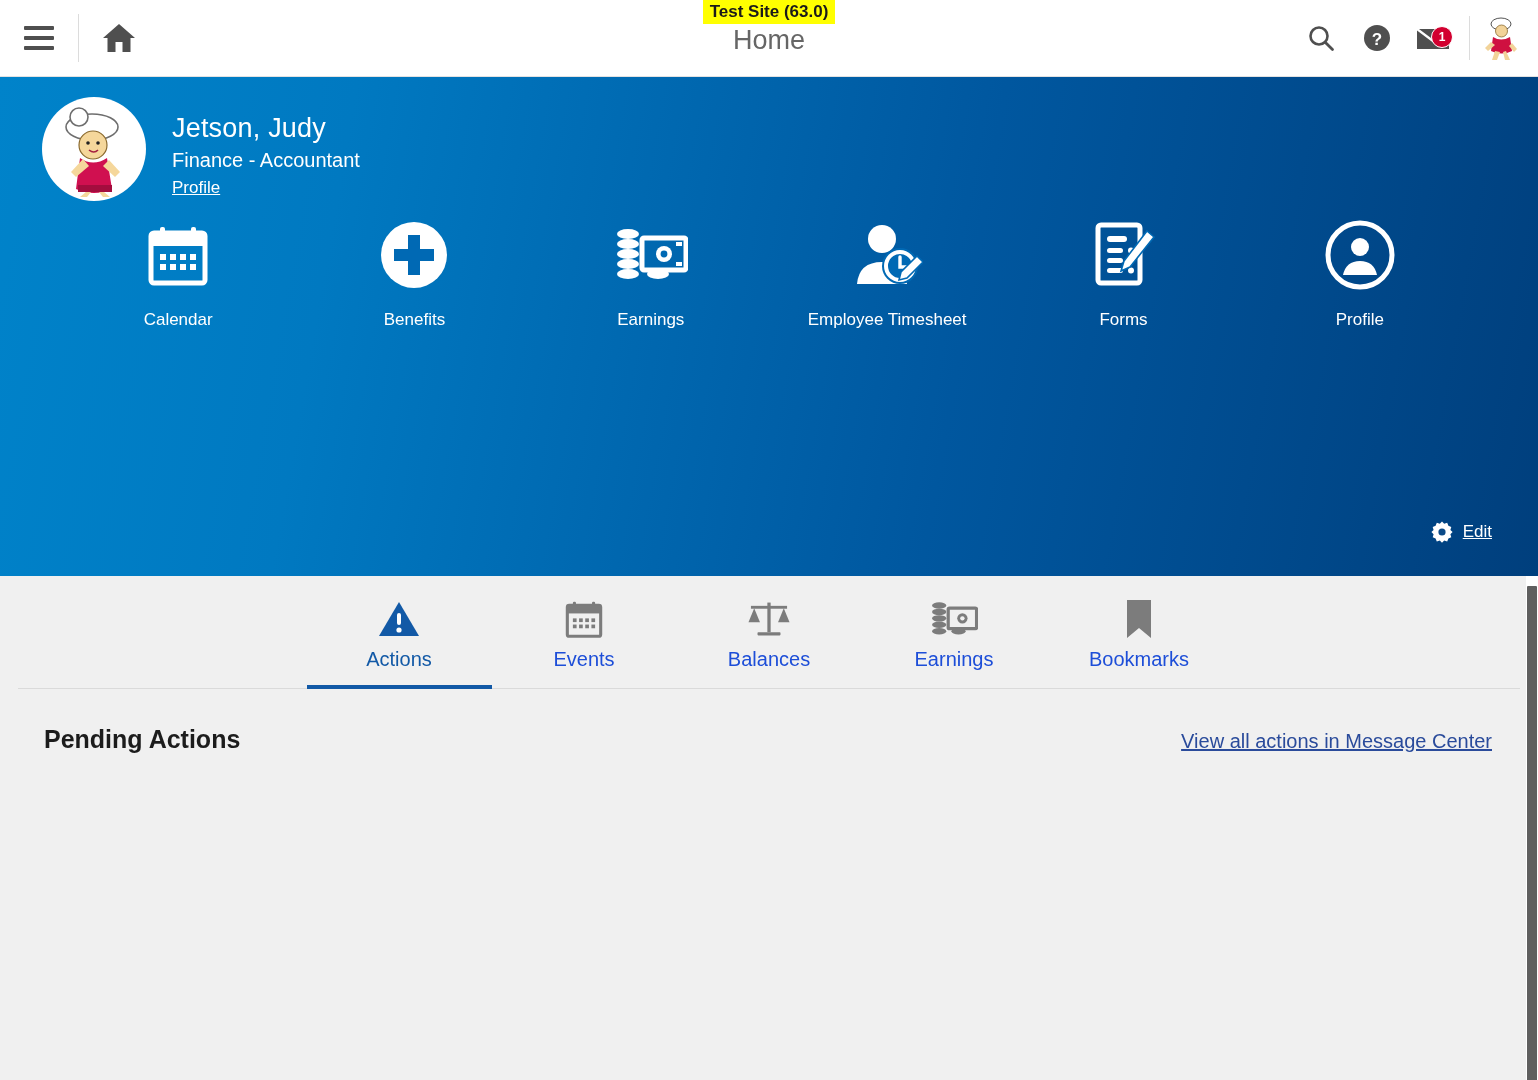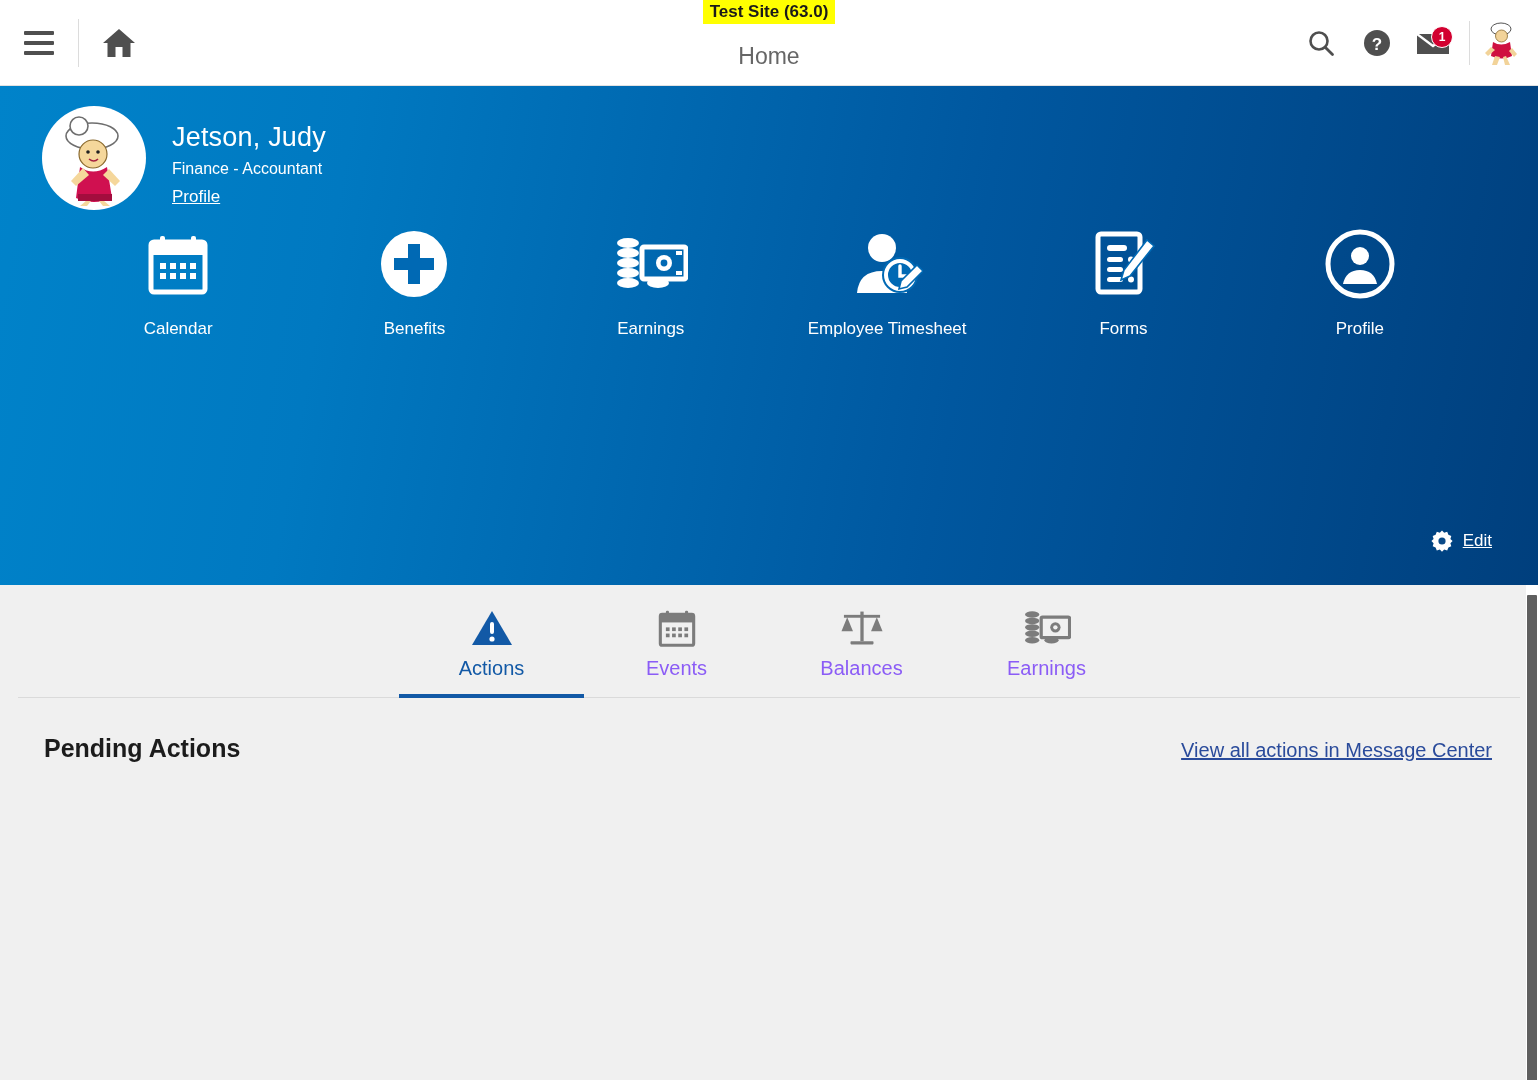--- a/index.html
+++ b/index.html
@@ -6,21 +6,21 @@
   html, body {
     width: 1538px; height: 1080px;
     font-family: "Liberation Sans", sans-serif;
     background: #f0f0f0;
     overflow: hidden;
   }
 
   
   .topbar {
     position: relative;
-    height: 86px;
+    height: 77px;
     background: #ffffff;
     border-bottom: 1px solid #e2e2e2;
     display: flex;
     align-items: center;
   }
   .tb-left { display: flex; align-items: center; height: 100%; }
   .hamburger {
     width: 78px; height: 100%;
     display: flex; flex-direction: column; align-items: center; justify-content: center;
     gap: 6px; cursor: pointer;
@@ -39,24 +39,24 @@
   .test-badge {
     background: #ffff00;
     color: #1a1a1a;
     font-weight: bold;
     font-size: 17px;
     line-height: 24px;
     padding: 0 7px;
     pointer-events: auto;
   }
   .page-title {
-    font-size: 23px;
+    font-size: 27px;
     color: #666666;
     line-height: 30px;
-    margin-top: 17px;
+    margin-top: 1px;
   }
   .tb-right {
     margin-left: auto;
     display: flex; align-items: center; height: 100%;
     padding-right: 14px;
   }
   .tb-icon {
     width: 56px; height: 100%;
     display: flex; align-items: center; justify-content: center;
     position: relative; cursor: pointer;
@@ -94,21 +94,21 @@
   .avatar-big {
     width: 104px; height: 104px;
     border-radius: 50%;
     background: #ffffff;
     overflow: hidden;
     flex: 0 0 auto;
     display: flex; align-items: center; justify-content: center;
   }
   .user-text { margin-left: 26px; padding-top: 14px; }
   .user-name { font-size: 27px; line-height: 34px; font-weight: normal; letter-spacing: .2px; }
-  .user-role { font-size: 16px; line-height: 30px; font-weight: normal; }
+  .user-role { font-size: 20px; line-height: 30px; font-weight: normal; }
   .profile-link {
     font-size: 17px; line-height: 26px;
     color: #ffffff; text-decoration: underline;
     cursor: pointer; display: inline-block;
   }
 
   .quicklinks {
     display: flex;
     margin-top: 16px;
     padding: 0 60px;
@@ -148,21 +148,21 @@
   }
   .tab {
     width: 185px;
     padding: 10px 0 14px 0;
     display: flex; flex-direction: column; align-items: center;
     cursor: pointer;
     border-bottom: 4px solid transparent;
     margin-bottom: -1px;
   }
   .tab-icon { height: 46px; display: flex; align-items: center; justify-content: center; }
-  .tab-label { margin-top: 6px; font-size: 20px; color: #8b5cf6; }
+  .tab-label { margin-top: 6px; font-size: 20px; color: #1d4ed8; }
   .tab.active { border-bottom-color: #1259a6; text-align: center; }
   .tab.active .tab-label { color: #1259a6; }
 
   .section-head {
     display: flex; align-items: baseline;
     padding: 36px 46px 0 44px;
     gap: 32px;
   }
   .section-title { font-size: 25px; font-weight: bold; color: #1c1c1c; }
   .section-link {
@@ -444,20 +444,28 @@
           </g>
           <rect x="28" y="14" width="44" height="32" rx="2" fill="none" stroke="#7c7c7c" stroke-width="5"></rect>
           <circle cx="50" cy="30" r="8" fill="#7c7c7c"></circle>
           <circle cx="50" cy="30" r="3.4" fill="#f0f0f0"></circle>
           <ellipse cx="44" cy="50" rx="11" ry="5" fill="#7c7c7c"></ellipse>
         </svg>
       </div>
       <div class="tab-label">Earnings</div>
     </div>
 
+    <div class="tab">
+      <div class="tab-icon">
+        <svg width="30" height="42" viewBox="0 0 30 42">
+          <path d="M3 2 h24 v38 l-12 -10 l-12 10 z" fill="#7c7c7c"></path>
+        </svg>
+      </div>
+      <div class="tab-label">Bookmarks</div>
+    </div>
 
   </div>
 
   <div class="section-head">
     <div class="section-title">Pending Actions</div>
     <a class="section-link">View all actions in Message Center</a>
   </div>
 
   <div class="scrollbar-track">
     <div class="scrollbar-thumb"></div>

